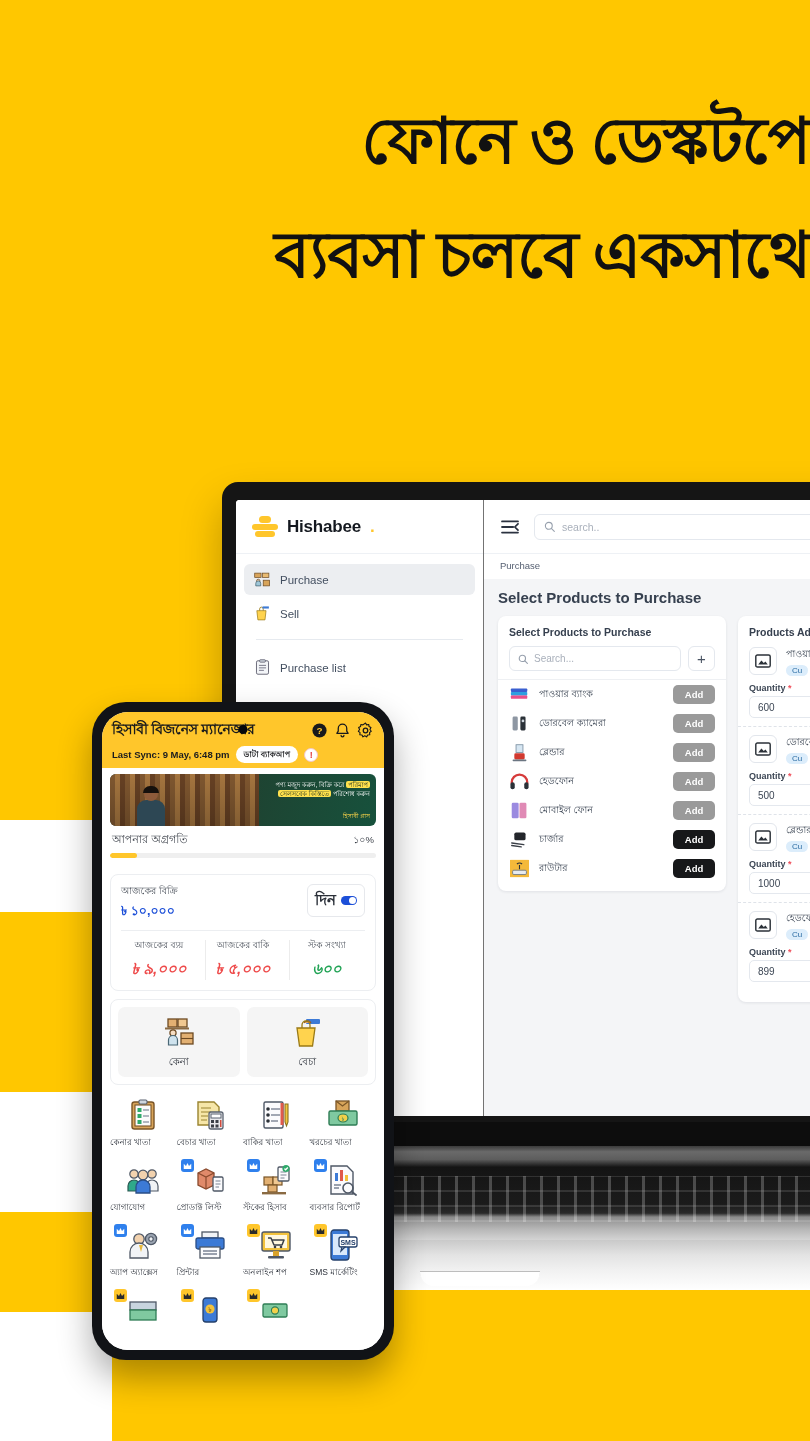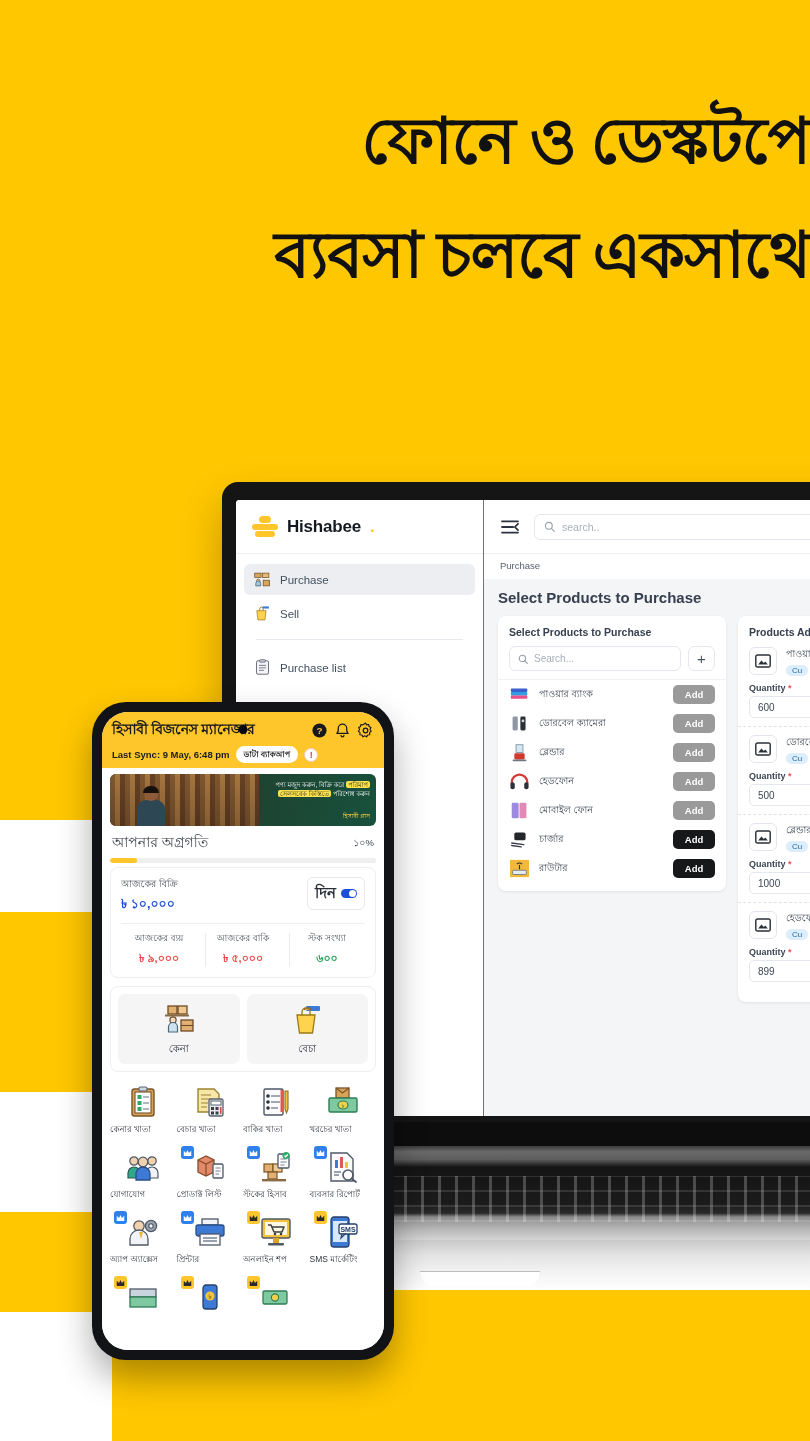--- a/index.html
+++ b/index.html
@@ -200,44 +200,44 @@
                        border-radius:8px 8px 0 0; background:#15100c; }
   .promo-person .body{ position:absolute; left:1px; top:13px; width:28px; height:26px;
                        border-radius:9px 9px 0 0; background:#2d4754; }
   .promo-txt{ position:absolute; right:6px; top:6px; width:60%; text-align:right; }
   .promo-l{ font-size:6.5px; color:#fff; line-height:9px; }
   .promo-hl{ background:#FFE14D; color:#12261c; padding:0 2px; border-radius:2px; }
   .promo-badge{ position:absolute; right:6px; bottom:4px; font-size:6px; color:#FFD64A; }
 
   .prog-row{ display:flex; justify-content:space-between; align-items:center;
              padding:5px 2px 3px 2px; }
-  .prog-lbl{ font-size:14px; color:#3a3f48; }
+  .prog-lbl{ font-size:11px; color:#3a3f48; }
   .prog-pct{ font-size:9.5px; color:#3a3f48; }
   .prog-bar{ height:5px; border-radius:3px; background:#efefef; overflow:hidden; }
   .prog-fill{ height:100%; width:10%; background:#FFC62B; border-radius:3px; }
 
-  .sales-card{ margin-top:4px; border:1px solid #eceef1; border-radius:8px;
+  .sales-card{ margin-top:16px; border:1px solid #eceef1; border-radius:8px;
                padding:9px 10px 8px 10px; }
   .sc-top{ display:flex; align-items:flex-start; }
   .sc-l{ flex:1; }
   .sc-lbl{ font-size:9.5px; color:#4a505a; }
   .sc-val{ font-size:12.5px; font-weight:bold; color:#1c4fd8; margin-top:3px; }
   .toggle{ display:flex; align-items:center; gap:5px; border:1px solid #e6e8ec;
            border-radius:6px; padding:3px 7px; }
   .toggle-lbl{ font-size:15px; font-weight:bold; color:#2a2f38; }
   .toggle-sw{ width:16px; height:9px; border-radius:6px; background:#1c4fd8; position:relative; }
   .toggle-sw::after{ content:""; position:absolute; right:1px; top:1px;
                      width:7px; height:7px; border-radius:50%; background:#fff; }
   .sc-div{ height:1px; background:#eceef1; margin:8px 0 7px 0; }
   .sc-bot{ display:flex;gap:8px; }
   .sc-cell{ flex:1; text-align:center; position:relative; }
   .sc-cell + .sc-cell::before{ content:""; position:absolute; left:0; top:2px;
                                bottom:2px; width:1px; background:#ececec; }
   .sc-c-lbl{ font-size:9px; color:#4a505a; }
-  .sc-c-val{ font-size:11px; font-weight:bold; margin-top:4px; }
+  .sc-c-val{ font-size:15px; font-weight:bold; margin-top:4px;font-style:italic; }
   .red{ color:#ee4a4a; } .green{ color:#21a355; }
 
   .two-btn{ margin-top:8px; border:1px solid #eceef1; border-radius:8px;
             padding:7px; display:flex; gap:7px; }
   .big-btn{ flex:1; background:#f5f5f5; border-radius:7px; padding:8px 0 6px 0;
             text-align:center; }
   .big-btn .bb-ico{ height:36px; display:flex; align-items:center; justify-content:center; }
   .big-btn .bb-lbl{ font-size:10px; color:#2f343d; margin-top:3px; }
 
   .grid{ margin-top:9px; display:grid; grid-template-columns:repeat(4,1fr);

